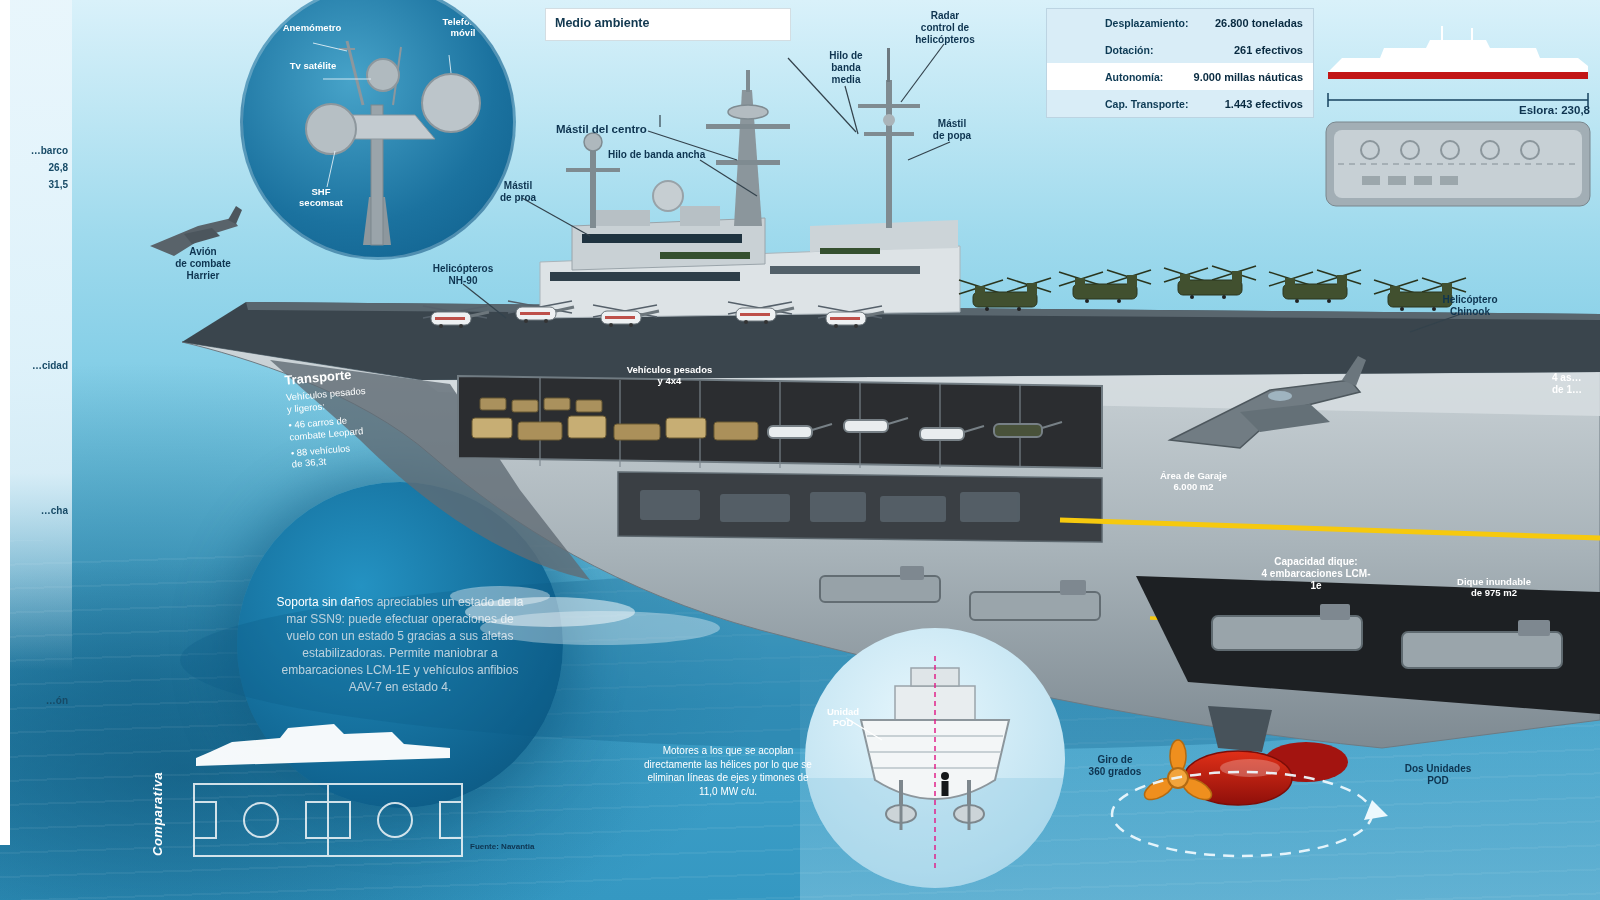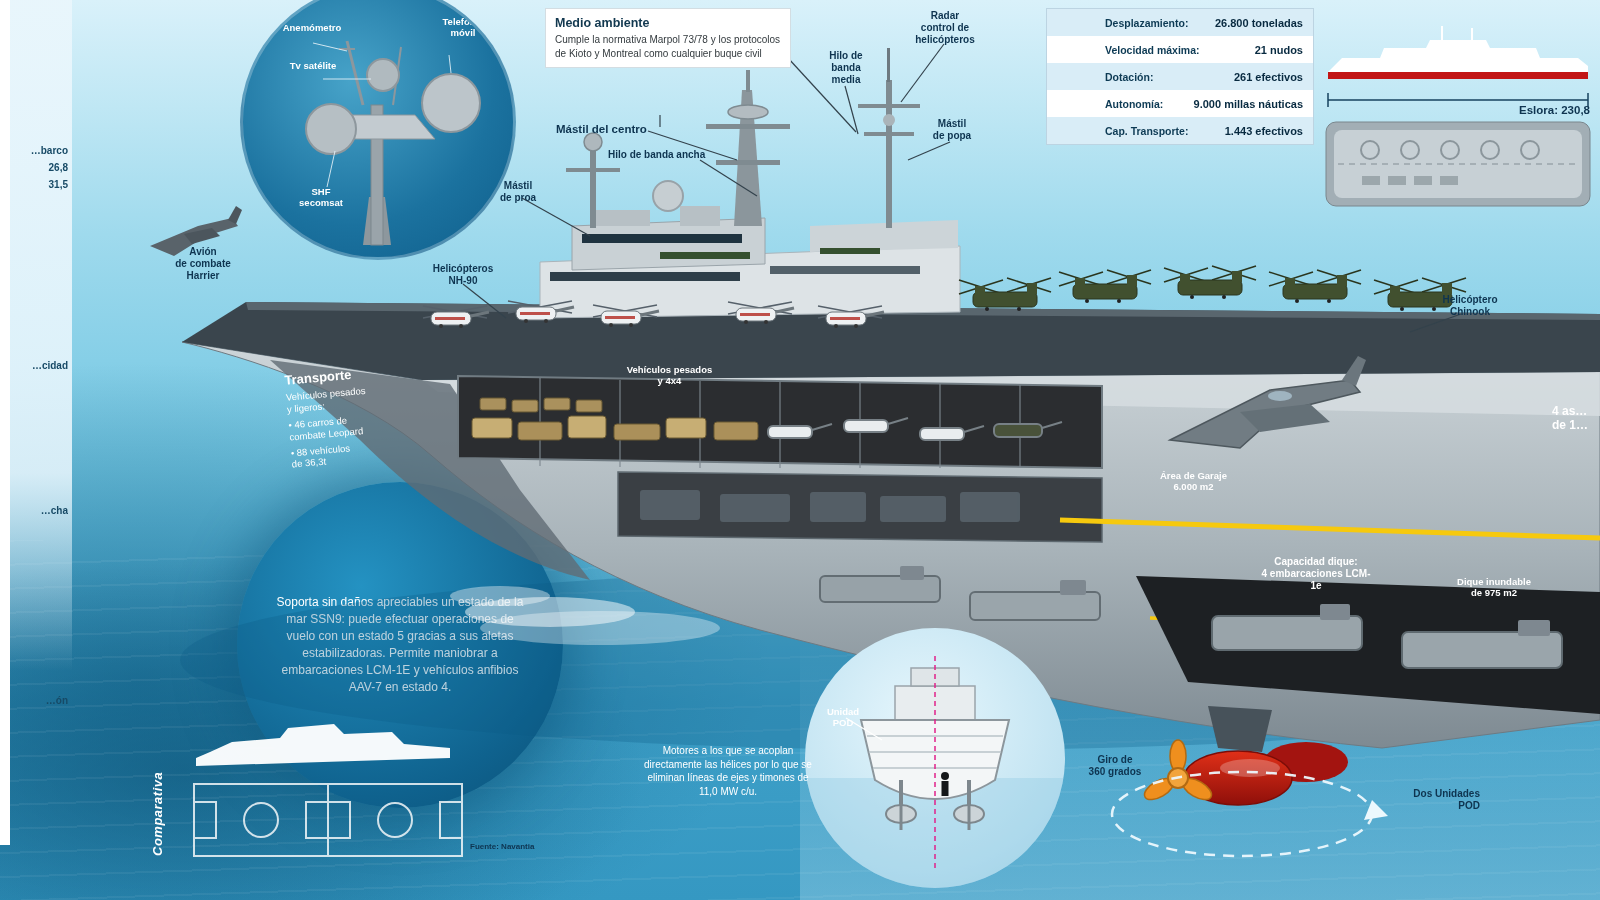--- a/index.html
+++ b/index.html
@@ -478,54 +478,49 @@
   <div class="lbl" style="left:1434px;top:294px;width:72px;">Helicóptero
 Chinook</div>
   <div class="lbl white" style="left:612px;top:364px;width:115px;font-size:9.5px;">Vehículos pesados
 y 4x4</div>
   <div class="lbl white" style="left:1146px;top:470px;width:95px;font-size:9.5px;">Área de Garaje
 6.000 m2</div>
   <div class="lbl white" style="left:1256px;top:556px;width:120px;font-size:10px;">Capacidad dique:
 4 embarcaciones LCM-1e</div>
   <div class="lbl white" style="left:1444px;top:576px;width:100px;font-size:9.5px;">Dique inundable
 de 975 m2</div>
-  <div class="lbl white left clip" style="left:1552px;top:372px;width:48px;font-size:12px;margin-top:32px;">4 as…
+  <div class="lbl white left clip" style="left:1552px;top:372px;width:48px;font-size:10px;">4 as…
 de 1…</div>
   <div class="lbl white" style="left:814px;top:706px;width:58px;font-size:9.5px;">Unidad
 POD</div>
   <div class="lbl" style="left:1080px;top:754px;width:70px;">Giro de
 360 grados</div>
-  <div class="lbl" style="left:1396px;top:788px;width:84px;text-align:right;">Dos Unidades
+  <div class="lbl" style="left:1396px;top:763px;width:84px;">Dos Unidades
 POD</div>
 
   <div class="lbl white" style="left:638px;top:744px;width:180px;font-weight:500;line-height:1.35;">Motores a los que se acoplan directamente las hélices por lo que se eliminan líneas de ejes y timones de 11,0 MW c/u.</div>
 
   <div class="transporte">
     <div class="tt">Transporte</div>
     <div class="ti">Vehículos pesados
 y ligeros:</div>
     <div class="ti">• 46 carros de
 combate Leopard</div>
     <div class="ti">• 88 vehículos
 de 36,3t</div>
   </div>
 
   <div class="mabox">
     <div class="t">Medio ambiente</div>
-    <div class="b">Cumple la normativa Marpol 73/78 y los protocolos de Kioto y Montreal como cualquier buque civil</div>
   </div>
 
   <div class="panel">
     <div class="prow alt">
       <span class="pl">Desplazamiento:</span>
       <span class="pv">26.800 toneladas</span>
-    </div>
-    <div class="prow">
-      <span class="pl">Velocidad máxima:</span>
-      <span class="pv">21 nudos</span>
     </div>
     <div class="prow alt">
       <span class="pl">Dotación:</span>
       <span class="pv">261 efectivos</span>
     </div>
     <div class="prow">
       <span class="pl">Autonomía:</span>
       <span class="pv">9.000 millas náuticas</span>
     </div>
     <div class="prow alt">

